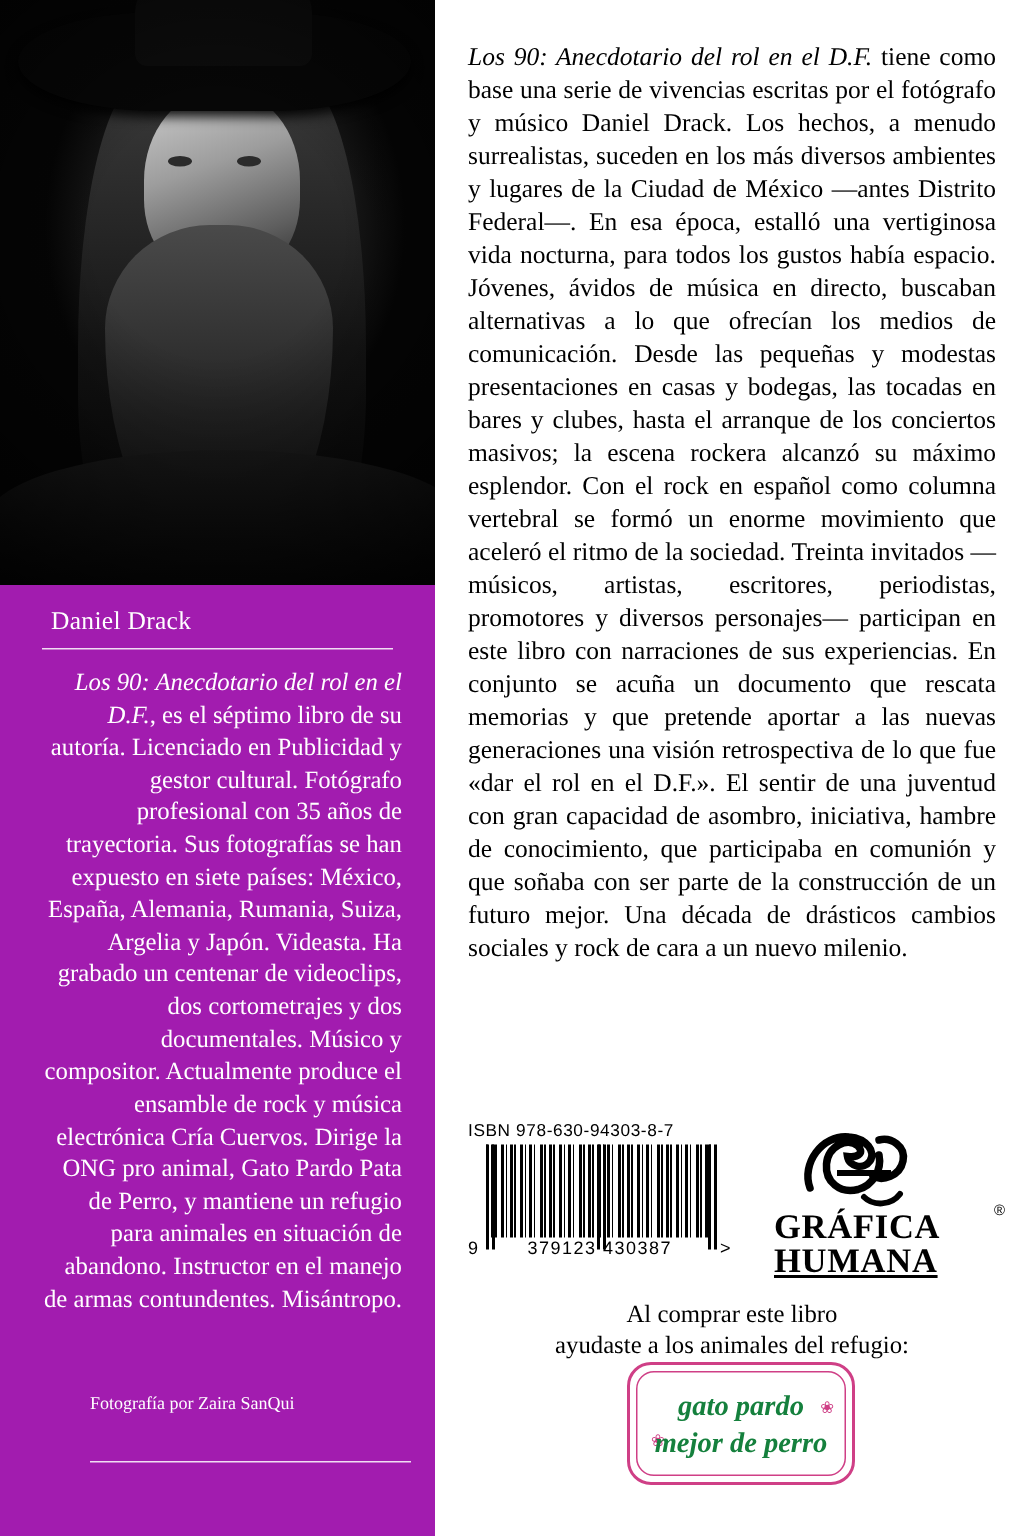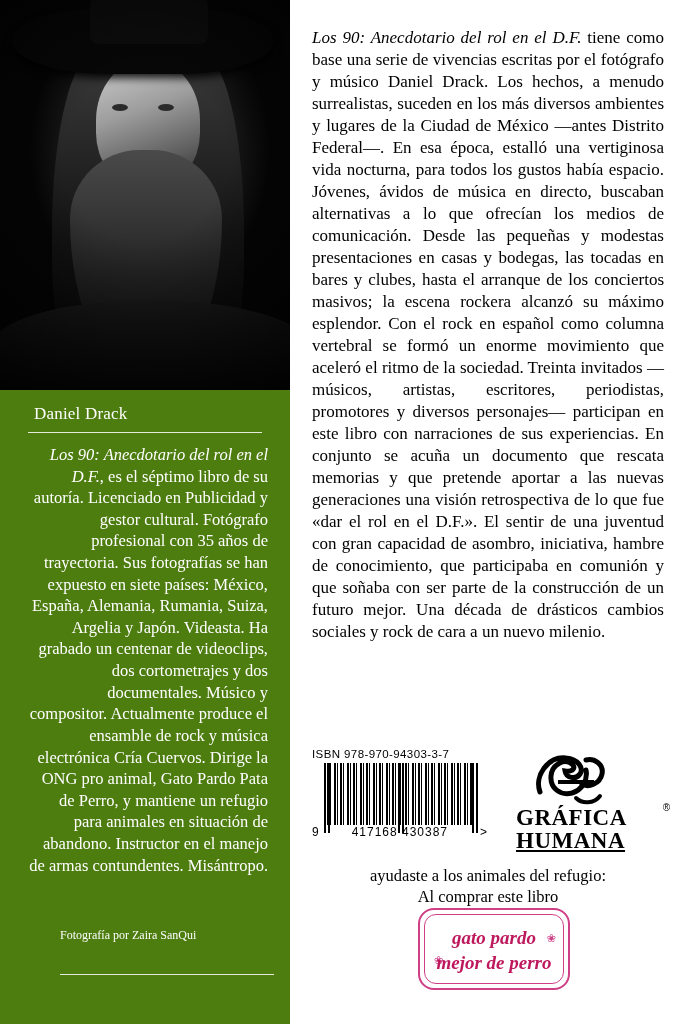--- a/index.html
+++ b/index.html
@@ -16,21 +16,21 @@
     font-family: "Liberation Serif", serif;
   }
 
   
   .left-panel {
     position: absolute;
     left: 0;
     top: 0;
     width: 290px;
     height: 1024px;
-    background: #4d7c0f;
+    background: #a21caf;
     color: #ffffff;
     padding-left: 44px;
   }
   .author-photo {
     position: absolute;
     left: 0;
     top: 0;
     width: 290px;
     height: 390px;
     overflow: hidden;
@@ -314,21 +314,21 @@
     border-radius: 12px;
   }
   .stamp-l1, .stamp-l2 {
     position: absolute;
     left: 0;
     width: 148px;
     text-align: center;
     font-family: "Liberation Serif", serif;
     font-weight: bold;
     font-style: italic;
-    color: #be185d;
+    color: #15803d;
   }
   .stamp-l1 { top: 17px; font-size: 19px; }
   .stamp-l2 { top: 42px; font-size: 19px; }
   .paw {
     position: absolute;
     color: #cf3f86;
     font-size: 11px;
   }
   .paw.p1 { left: 14px; top: 44px; }
   .paw.p2 { right: 12px; top: 22px; }
@@ -366,32 +366,32 @@
     <div class="photo-credit">Fotografía por Zaira SanQui</div>
   </div>
 
   <div class="right-panel">
 
     <div class="blurb">
       <em>Los 90: Anecdotario del rol en el D.F.</em><span> tiene como base una serie de vivencias escritas por el fotógrafo y músico Daniel Drack. Los hechos, a menudo surrealistas, suceden en los más diversos ambientes y lugares de la Ciudad de México —antes Distrito Federal—. En esa época, estalló una vertiginosa vida nocturna, para todos los gustos había espacio. Jóvenes, ávidos de música en directo, buscaban alternativas a lo que ofrecían los medios de comunicación. Desde las pequeñas y modestas presentaciones en casas y bodegas, las tocadas en bares y clubes, hasta el arranque de los conciertos masivos; la escena rockera alcanzó su máximo esplendor. Con el rock en español como columna vertebral se formó un enorme movimiento que aceleró el ritmo de la sociedad. Treinta invitados —músicos, artistas, escritores, periodistas, promotores y diversos personajes— participan en este libro con narraciones de sus experiencias. En conjunto se acuña un documento que rescata memorias y que pretende aportar a las nuevas generaciones una visión retrospectiva de lo que fue «dar el rol en el D.F.». El sentir de una juventud con gran capacidad de asombro, iniciativa, hambre de conocimiento, que participaba en comunión y que soñaba con ser parte de la construcción de un futuro mejor. Una década de drásticos cambios sociales y rock de cara a un nuevo milenio.</span>
     </div>
 
     <div class="isbn-block">
-      <div class="isbn-text">ISBN  978-970-94303-3-7</div>
+      <div class="isbn-text">ISBN  978-630-94303-8-7</div>
       <div class="barcode">
         <div class="bars"></div>
         <div class="guard g1"></div>
         <div class="guard g2"></div>
         <div class="guard g3"></div>
         <div class="guard g4"></div>
         <div class="guard g5"></div>
         <div class="guard g6"></div>
         <div class="barcode-digits">
           <span>9</span>
-          <span>417168 430387</span>
+          <span>379123 430387</span>
           <span>&gt;</span>
         </div>
       </div>
     </div>
 
     <div class="publisher">
       <svg class="pub-mark" viewBox="0 0 76 58">
         <path d="M8 40 C2 24, 16 4, 34 6 C46 7, 52 16, 48 22 C44 28, 34 26, 33 19
                  C41 20, 44 16, 40 12 C33 6, 20 12, 19 24 C18 36, 28 44, 40 41
                  C50 38, 56 28, 54 18" fill="none" stroke="#000" stroke-width="5" stroke-linecap="round"></path>
@@ -400,22 +400,22 @@
         <path d="M44 46 C50 52, 62 52, 68 44" fill="none" stroke="#000" stroke-width="4" stroke-linecap="round"></path>
       </svg>
       <div class="pub-reg">®</div>
       <div class="pub-name">
         <div class="l1">GRÁFICA</div>
         <div class="l2">HUMANA</div>
       </div>
     </div>
 
     <div class="shelter-note">
+      <div>Al comprar este libro</div>
       <div>ayudaste a los animales del refugio:</div>
-      <div>Al comprar este libro</div>
     </div>
 
     <div class="stamp">
       <div class="stamp-inner"></div>
       <div class="paw p1">❀</div>
       <div class="paw p2">❀</div>
       <div class="stamp-l1">gato pardo</div>
       <div class="stamp-l2">mejor de perro</div>
     </div>
 

